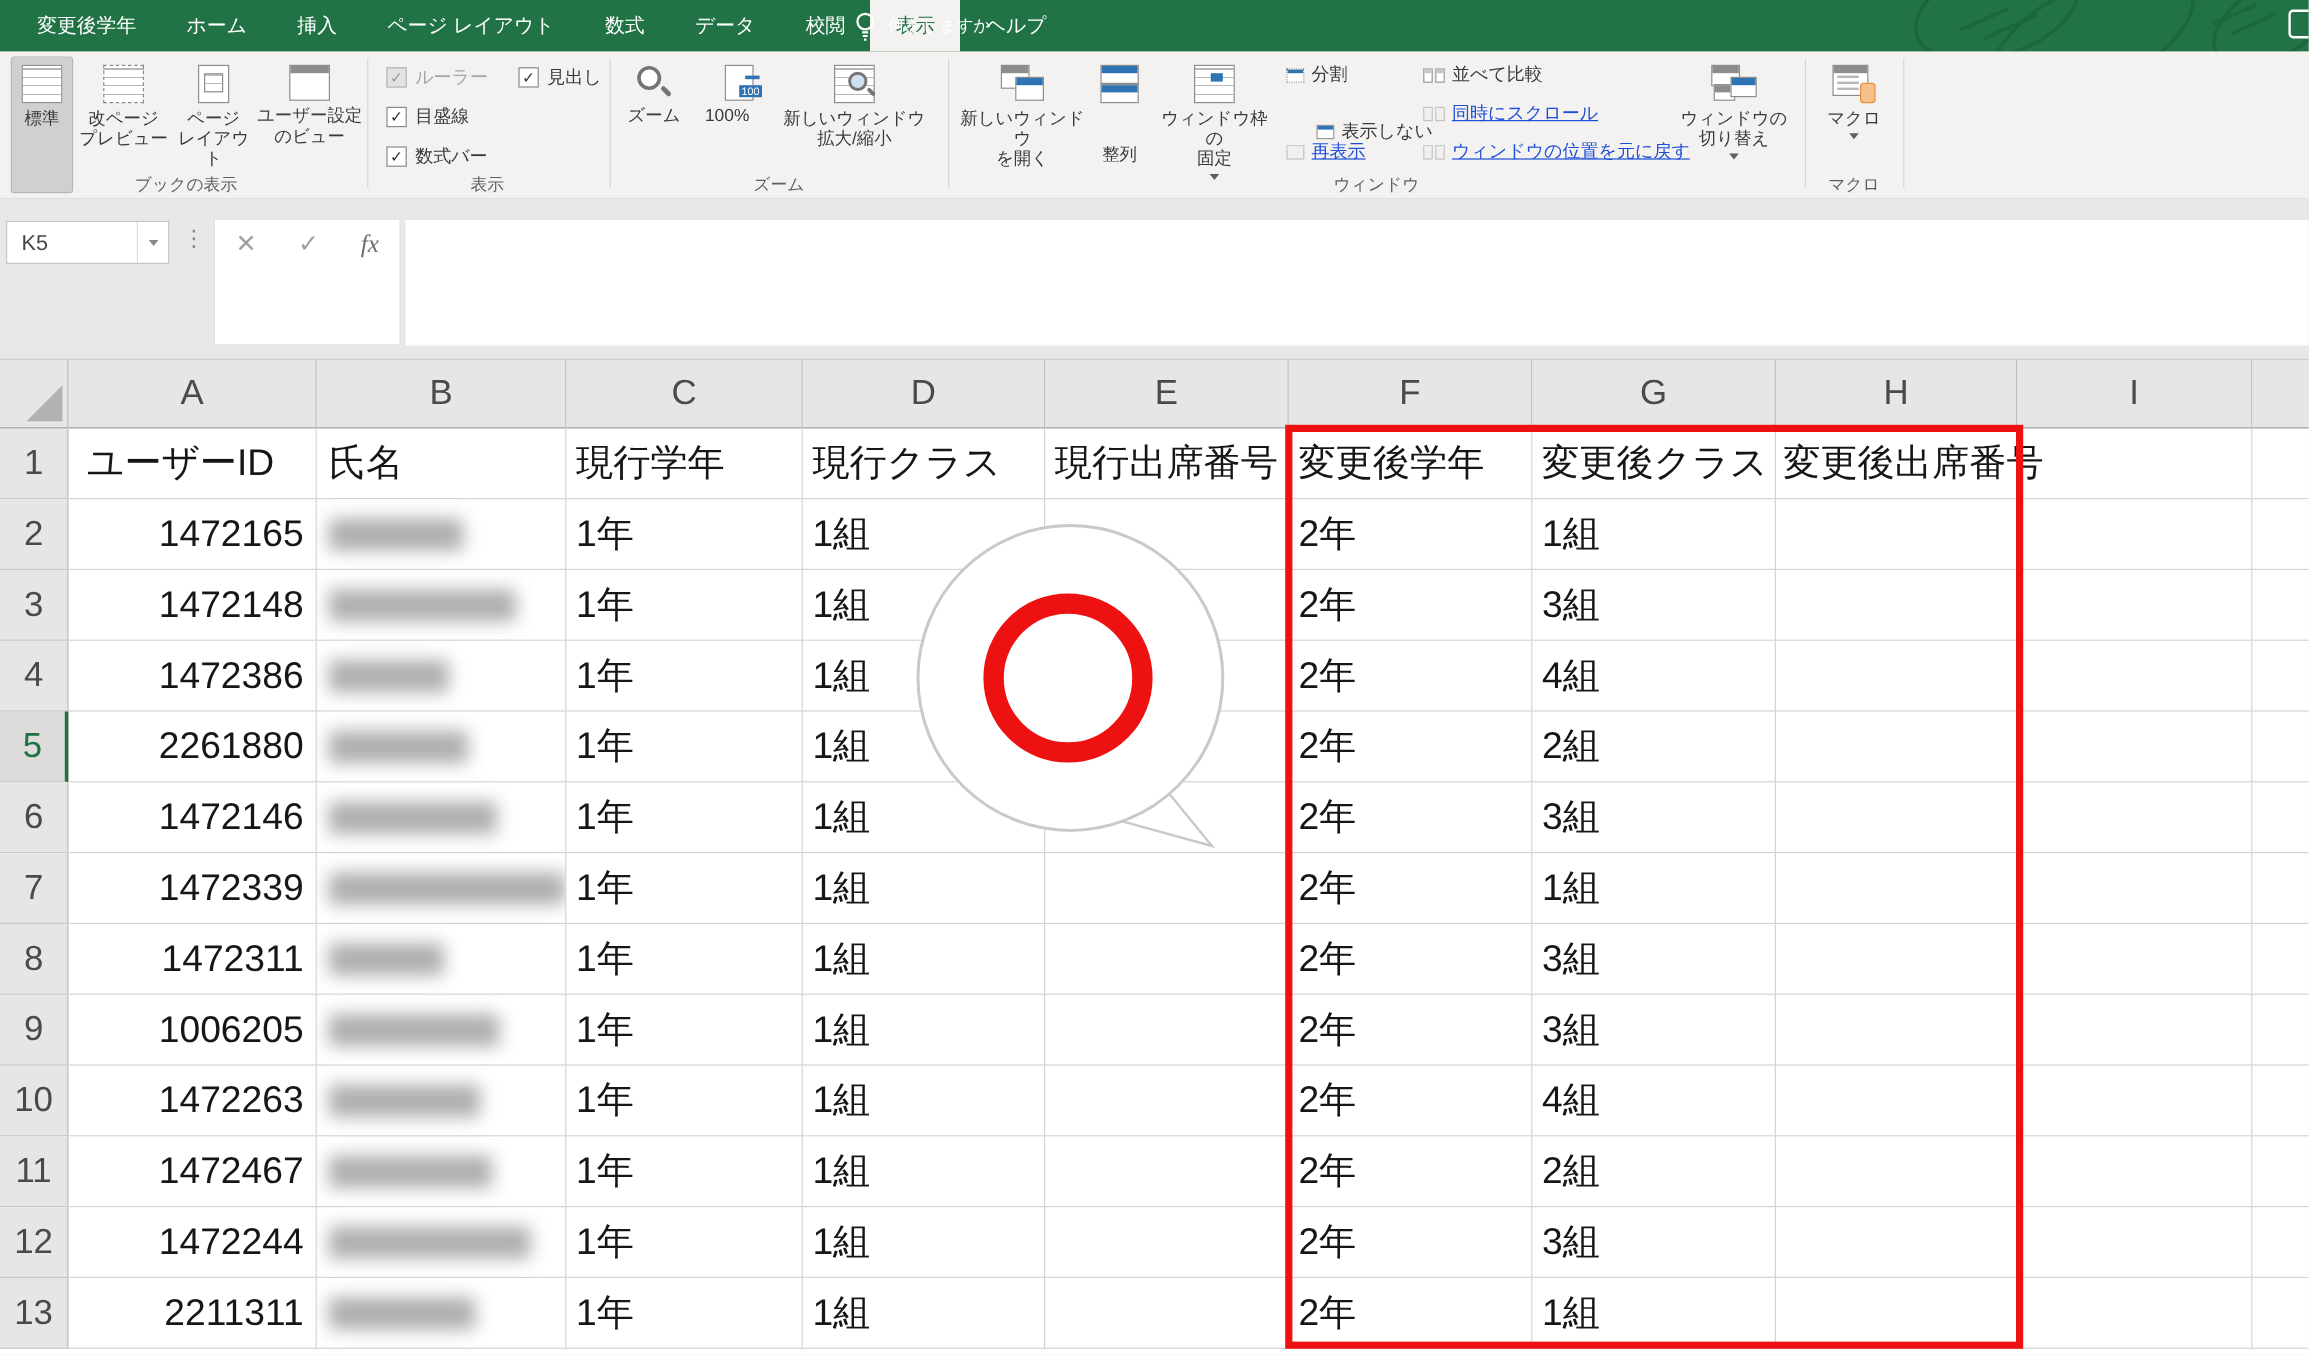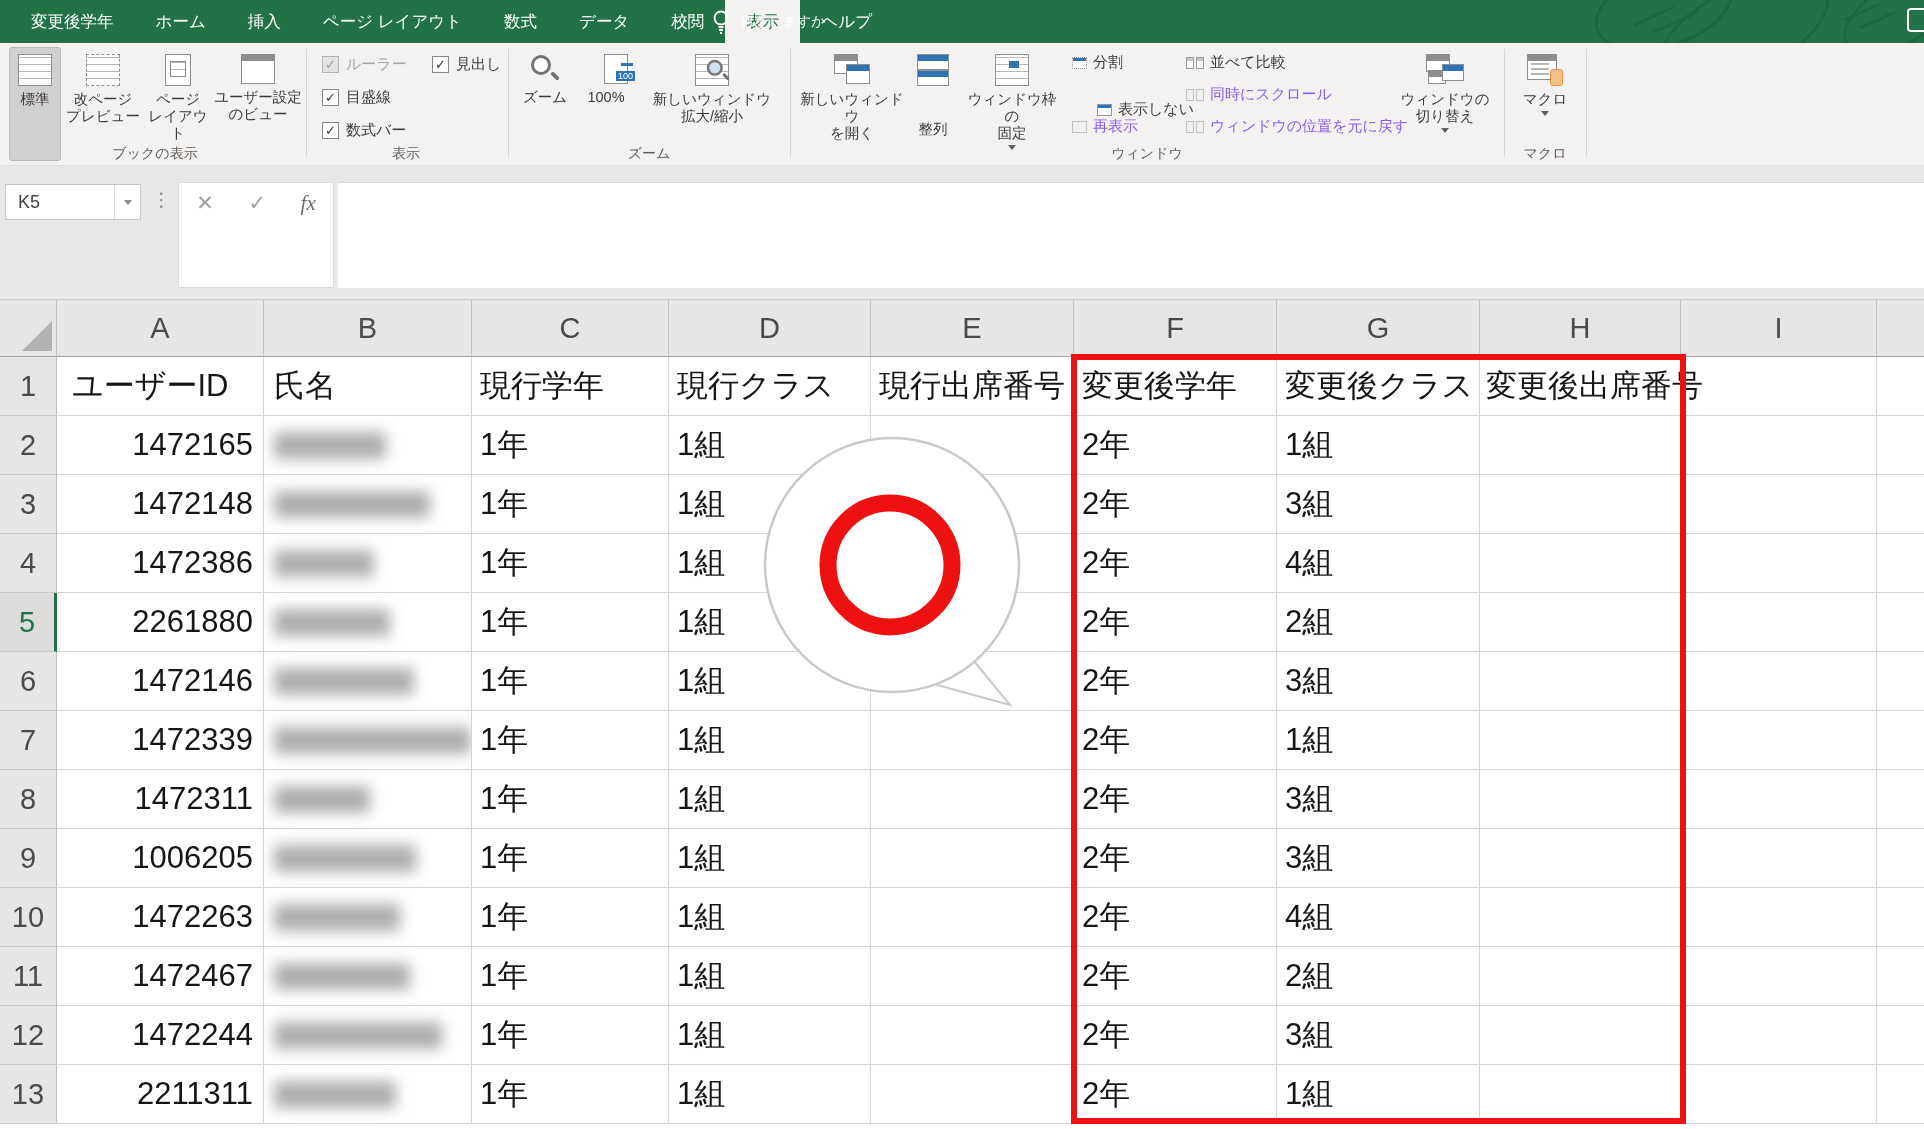--- a/index.html
+++ b/index.html
@@ -18,21 +18,21 @@
 
   
   #ribbon { left:0; top:43px; width:1924px; height:123px; background:#f3f2f1; border-bottom:1px solid #e1dfdd; }
   .gsep { position:absolute; top:6px; bottom:8px; width:1px; background:#d8d6d4; }
   .grouplabel { position:absolute; bottom:2px; font-size:14px; color:#605e5c; text-align:center; white-space:nowrap; }
   .bigbtn { position:absolute; top:5px; height:112px; display:flex; flex-direction:column; align-items:center; justify-content:flex-start; padding-top:6px; cursor:pointer; border-radius:2px; }
   .bigbtn .lbl { margin-top:5px; font-size:14.5px; color:#3b3a39; text-align:center; line-height:17px; white-space:pre-line; }
   .bigbtn.selected { background:#d2d0ce; outline:1px solid #bab8b6; }
   .chev { display:inline-block; width:0; height:0; border-left:4px solid transparent; border-right:4px solid transparent; border-top:5px solid #5f5e5c; margin-top:3px; }
   .smallbtn { position:absolute; display:flex; align-items:center; gap:6px; font-size:15px; color:#3b3a39; cursor:pointer; white-space:nowrap; }
-  .smallbtn.disabled { color:#8b5cf6; cursor:default; }
+  .smallbtn.disabled { color:#1d4ed8; cursor:default;text-decoration:underline; }
   .chk { display:flex; align-items:center; gap:7px; font-size:15px; color:#3b3a39; position:absolute; cursor:pointer; }
   .chk .box { width:17px; height:17px; background:#fff; border:1px solid #8a8886; display:flex; align-items:center; justify-content:center; font-size:13px; color:#333; }
   .chk .box::after { content:"✓"; }
   .chk.disabled { color:#a8a6a4; }
   .chk.disabled .box { background:#e5e3e1; border-color:#b5b3b1; color:#9a9896; }
 
   
   .sheeticon { background:repeating-linear-gradient(0deg,#fff 0 6px,#b9b7b5 6px 7px),repeating-linear-gradient(90deg,transparent 0 8px,#b9b7b5 8px 9px); background-color:#fff; border:1px solid #8f8d8b; }
   .i32 { width:34px; height:32px; }
   .magnifier { position:relative; width:30px; height:30px; }

